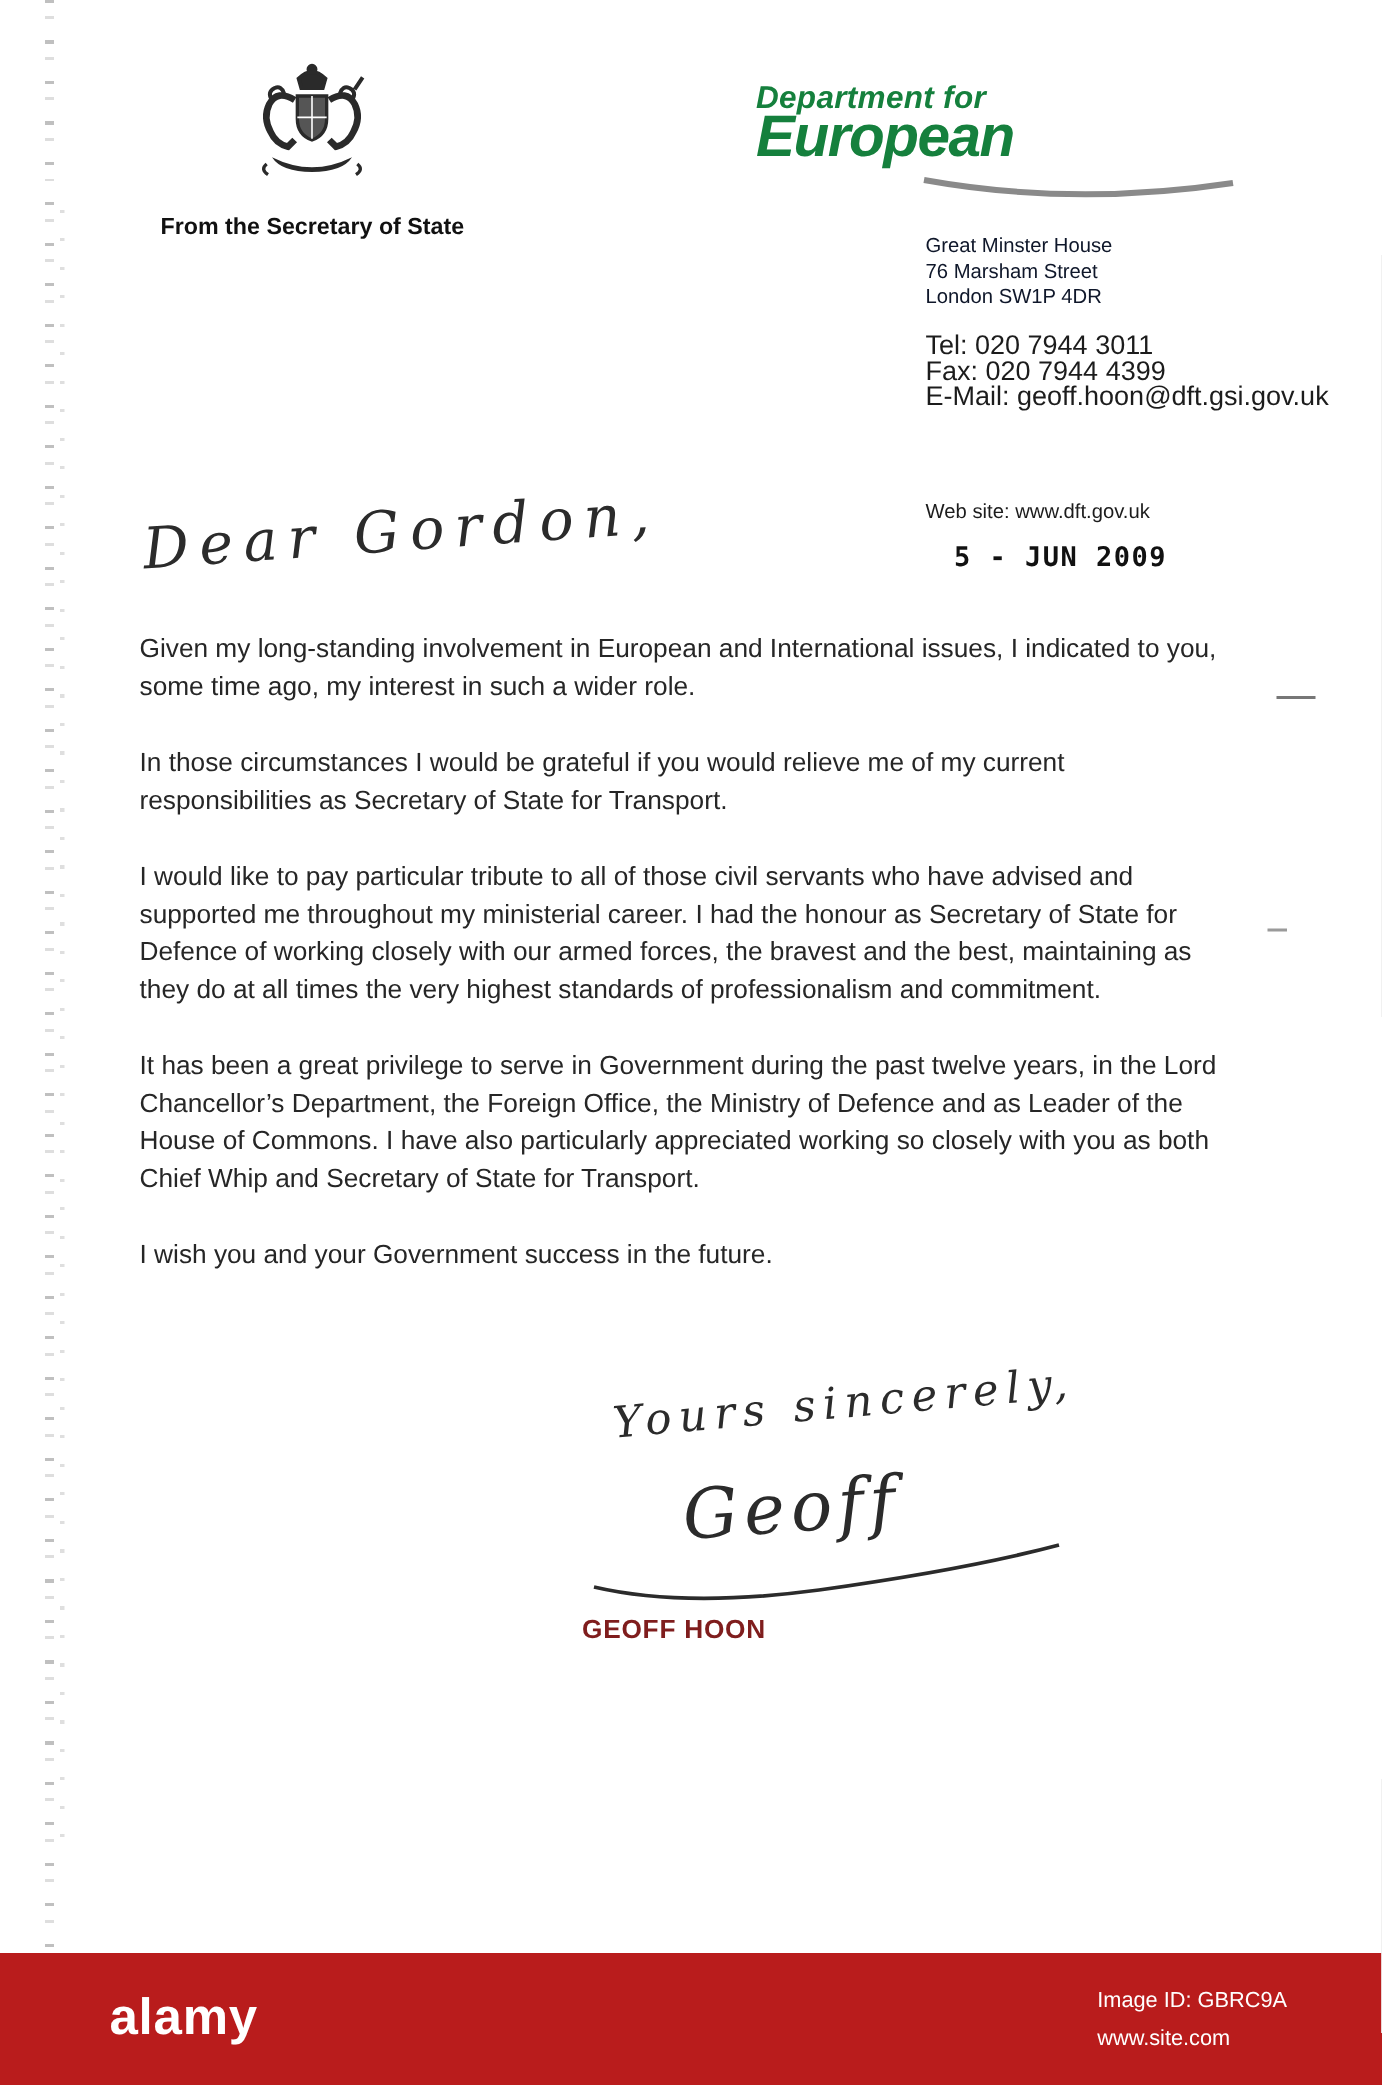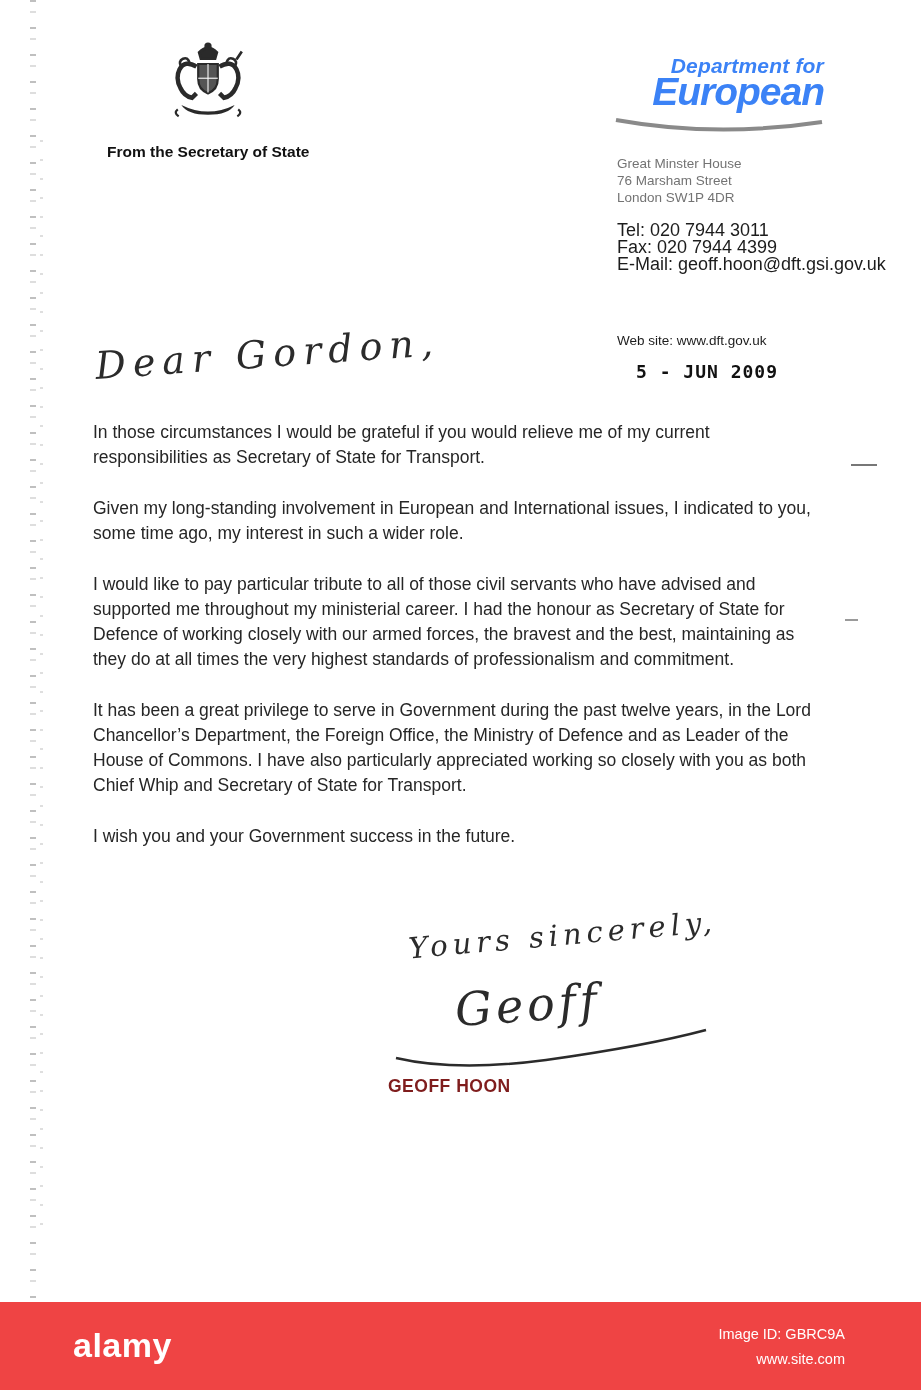--- a/index.html
+++ b/index.html
@@ -40,29 +40,29 @@
 
   .crest { position: absolute; left: 163px; top: 40px; }
 
   .from-line {
     position: absolute; left: 107px; top: 143px;
     font-size: 15.5px; font-weight: bold; color: #111;
   }
 
   .dept-logo {
     position: absolute; right: 97px; top: 54px;
-    text-align: right; color: #3b82f6; width: 320px;
+    color: #15803d; width: 320px;
   }
   .dept-line1 { font-size: 21px; font-style: italic; font-weight: bold; letter-spacing: 0.2px; }
   .dept-line2 { font-size: 39px; font-style: italic; font-weight: bold; letter-spacing: -1px; margin-top: -6px; line-height: 1.05; }
   .logo-swoosh { position: absolute; right: 0; top: 60px; }
 
   .address-block {
     position: absolute; left: 617px; top: 155px;
-    font-size: 13.5px; line-height: 17px; color: #737373;
+    font-size: 13.5px; line-height: 17px; color: #0f172a;
   }
   .contact-block {
     position: absolute; left: 617px; top: 222px;
     font-size: 18px; line-height: 17px; color: #1c1c1c;
   }
   .website-line {
     position: absolute; left: 617px; top: 317px;
     font-size: 13.5px; color: #1c1c1c; margin-top: 16px;
   }
 
@@ -105,30 +105,30 @@
     position: absolute; left: 388px; top: 1076px;
     font-size: 17.5px; font-weight: bold; letter-spacing: 0.5px; color: #7f1d1d;
   }
 
   .artifact-a { position: absolute; left: 851px; top: 464px; width: 26px; height: 2px; background: #777; }
   .artifact-b { position: absolute; left: 845px; top: 619px; width: 13px; height: 2px; background: #9a9a9a; }
 
   .watermark-bar {
     position: absolute; left: 0; bottom: 0;
     width: 921px; height: 88px;
-    background: #ef4444; color: #ffffff;
+    background: #b91c1c; color: #ffffff;
   }
   .alamy-logo {
     position: absolute; left: 73px; top: 24px;
     font-size: 34px; font-weight: bold; letter-spacing: 0.5px;
     color: #ffffff;
   }
   .bar-right {
-    position: absolute; right: 76px; top: 20px;
-    text-align: right; font-size: 14.5px; line-height: 25px;
+    position: absolute; right: 63px; top: 20px;
+    font-size: 14.5px; line-height: 25px;
     color: #ffffff;
   }
 </style>
 </head>
 <body>
 
 <div class="page">
 
   <div class="scan-noise"></div>
   <div class="scan-noise2"></div>
@@ -176,22 +176,22 @@
     <div>Fax: 020 7944 4399</div>
     <div>E-Mail: geoff.hoon@dft.gsi.gov.uk</div>
   </div>
   <div class="website-line">Web site: www.dft.gov.uk</div>
 
   <div class="date-stamp">5 - JUN 2009</div>
 
   <div class="handwriting salutation">Dear Gordon,</div>
 
   <div class="letter-body">
+    <p>Given my long-standing involvement in European and International issues, I indicated to you, some time ago, my interest in such a wider role.</p>
     <p>In those circumstances I would be grateful if you would relieve me of my current responsibilities as Secretary of State for Transport.</p>
-    <p>Given my long-standing involvement in European and International issues, I indicated to you, some time ago, my interest in such a wider role.</p>
     <p>I would like to pay particular tribute to all of those civil servants who have advised and supported me throughout my ministerial career.  I had the honour as Secretary of State for Defence of working closely with our armed forces, the bravest and the best, maintaining as they do at all times the very highest standards of professionalism and commitment.</p>
     <p>It has been a great privilege to serve in Government during the past twelve years, in the Lord Chancellor’s Department, the Foreign Office, the Ministry of Defence and as Leader of the House of Commons.  I have also particularly appreciated working so closely with you as both Chief Whip and Secretary of State for Transport.</p>
     <p>I wish you and your Government success in the future.</p>
   </div>
 
   <div class="handwriting closing-script">Yours sincerely,</div>
   <div class="handwriting signature-script">Geoff</div>
   <svg class="signature-underline" width="320" height="50" viewBox="0 0 320 50">
     <path d="M4 40 q60 14 150 2 q100 -14 160 -30" stroke="#2b2b2b" stroke-width="2.5" fill="none"></path>
   </svg>

